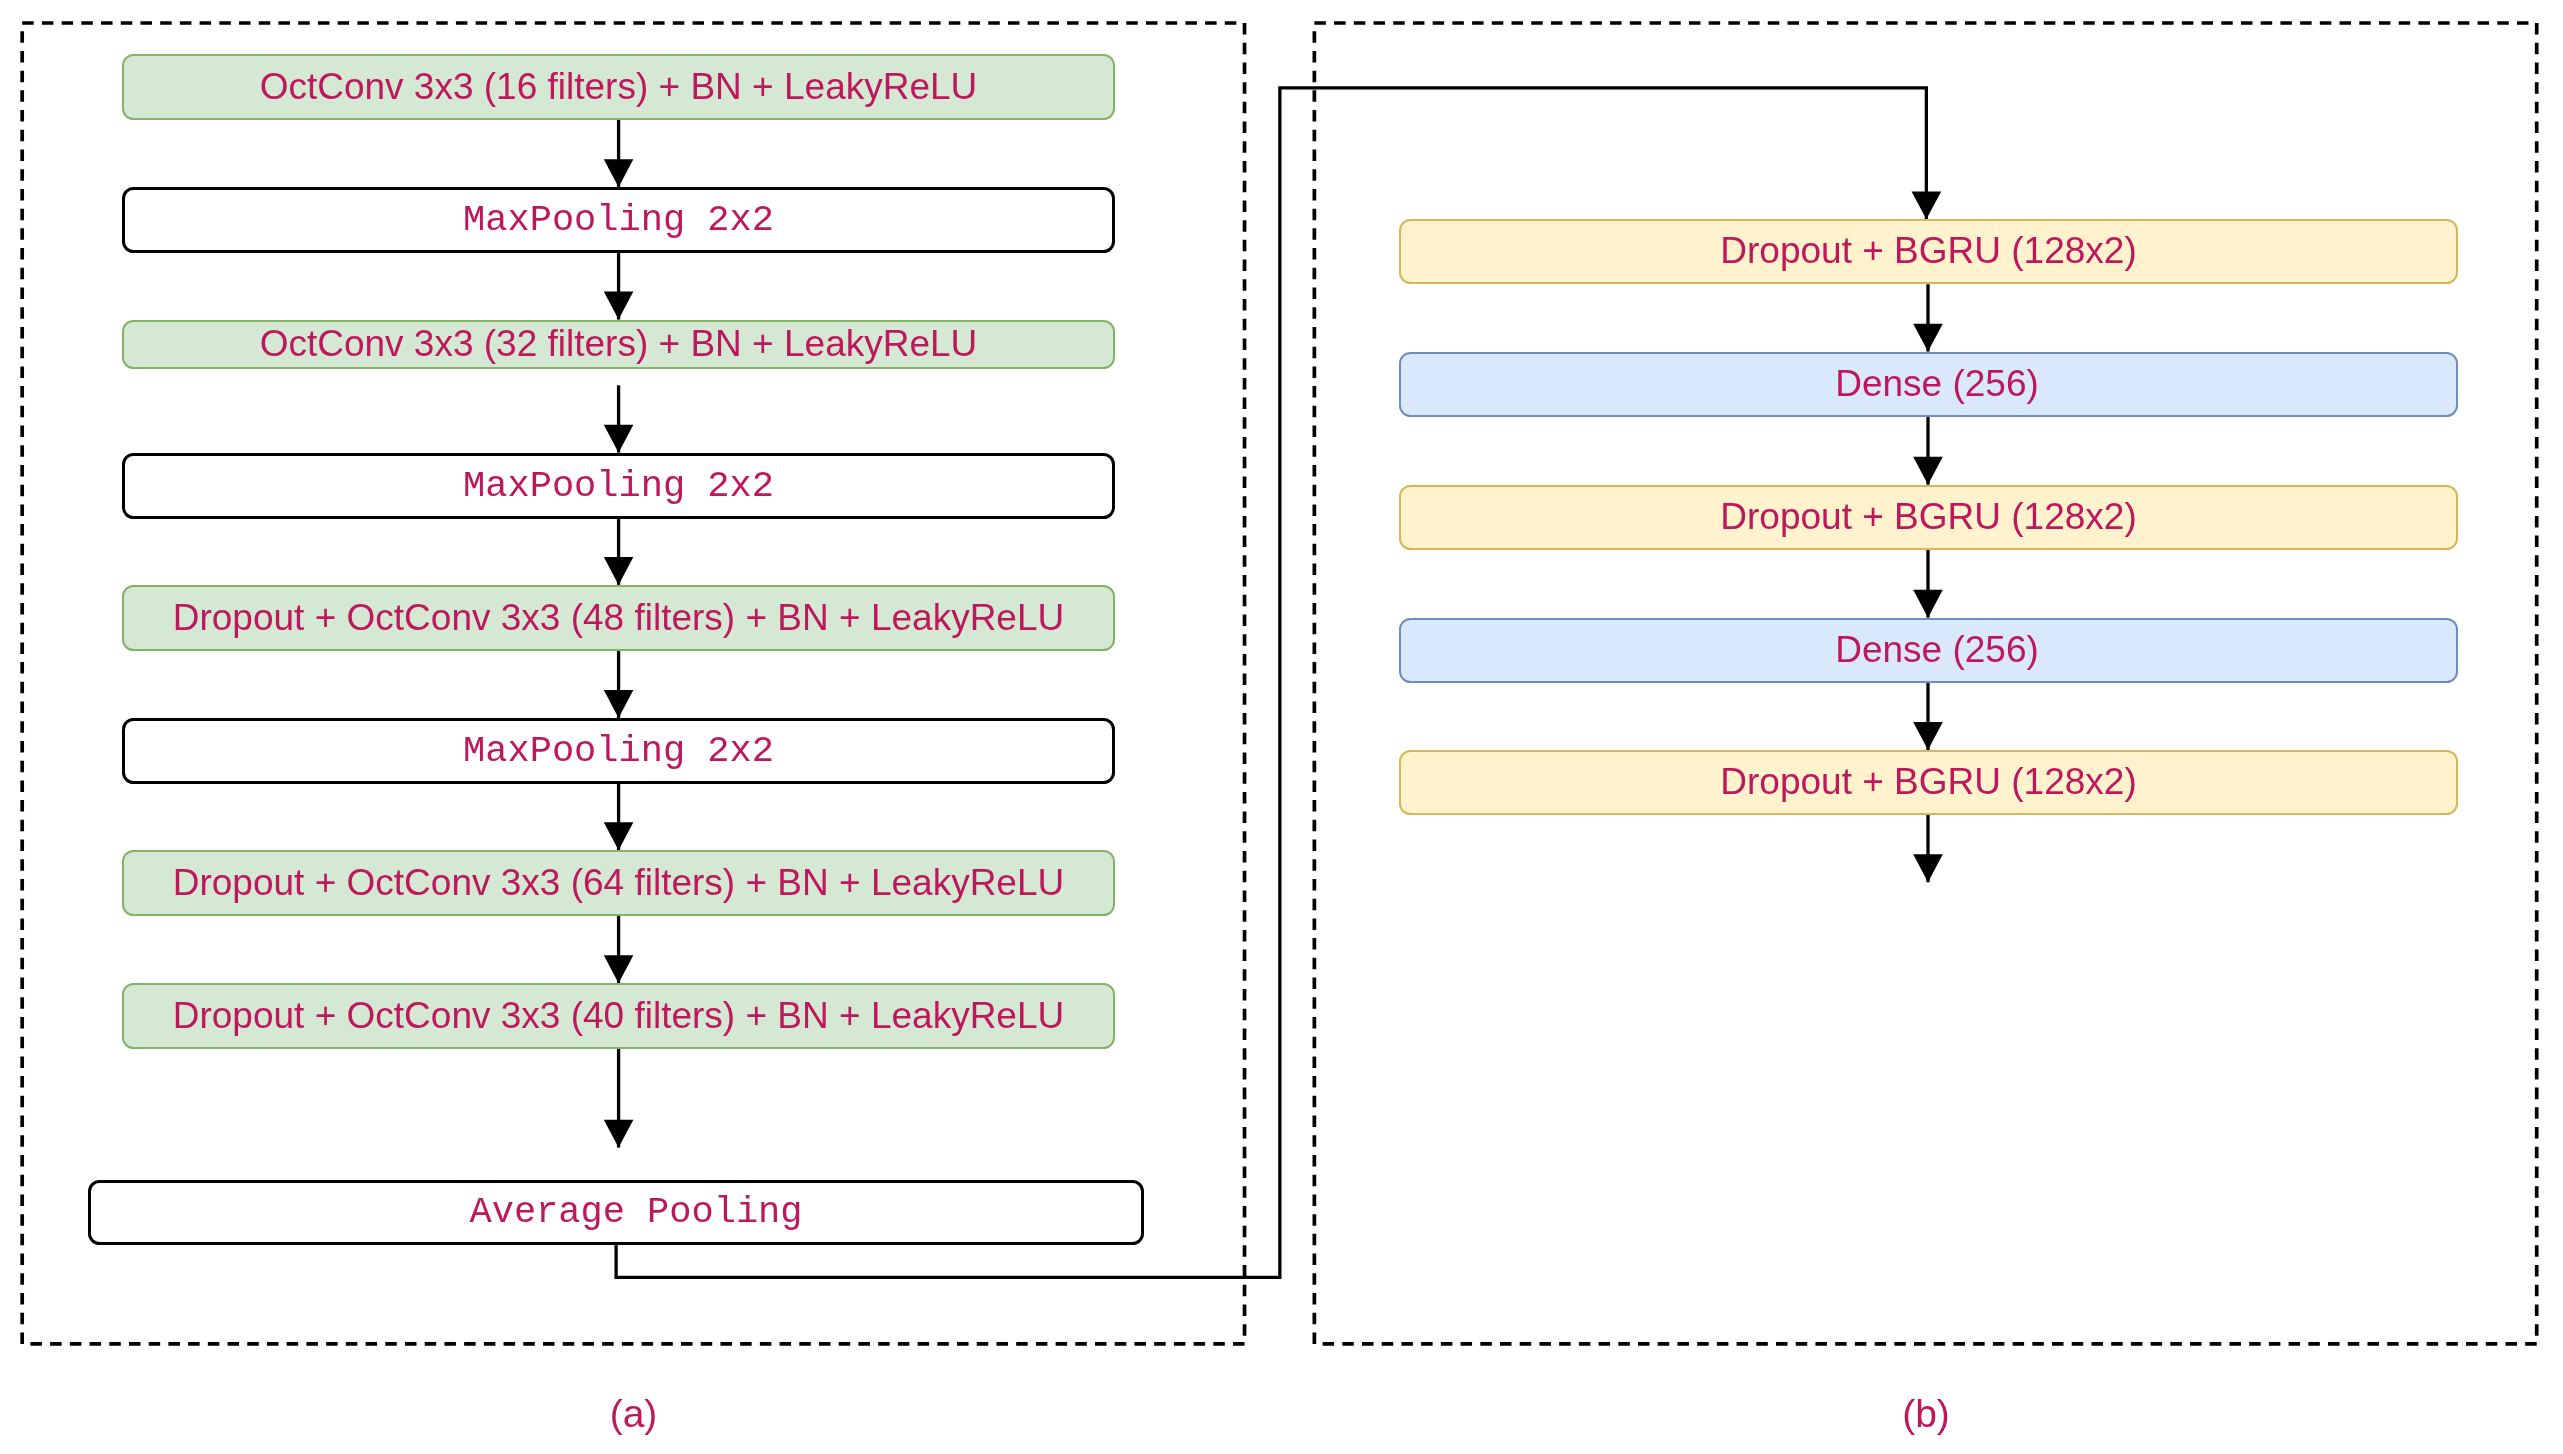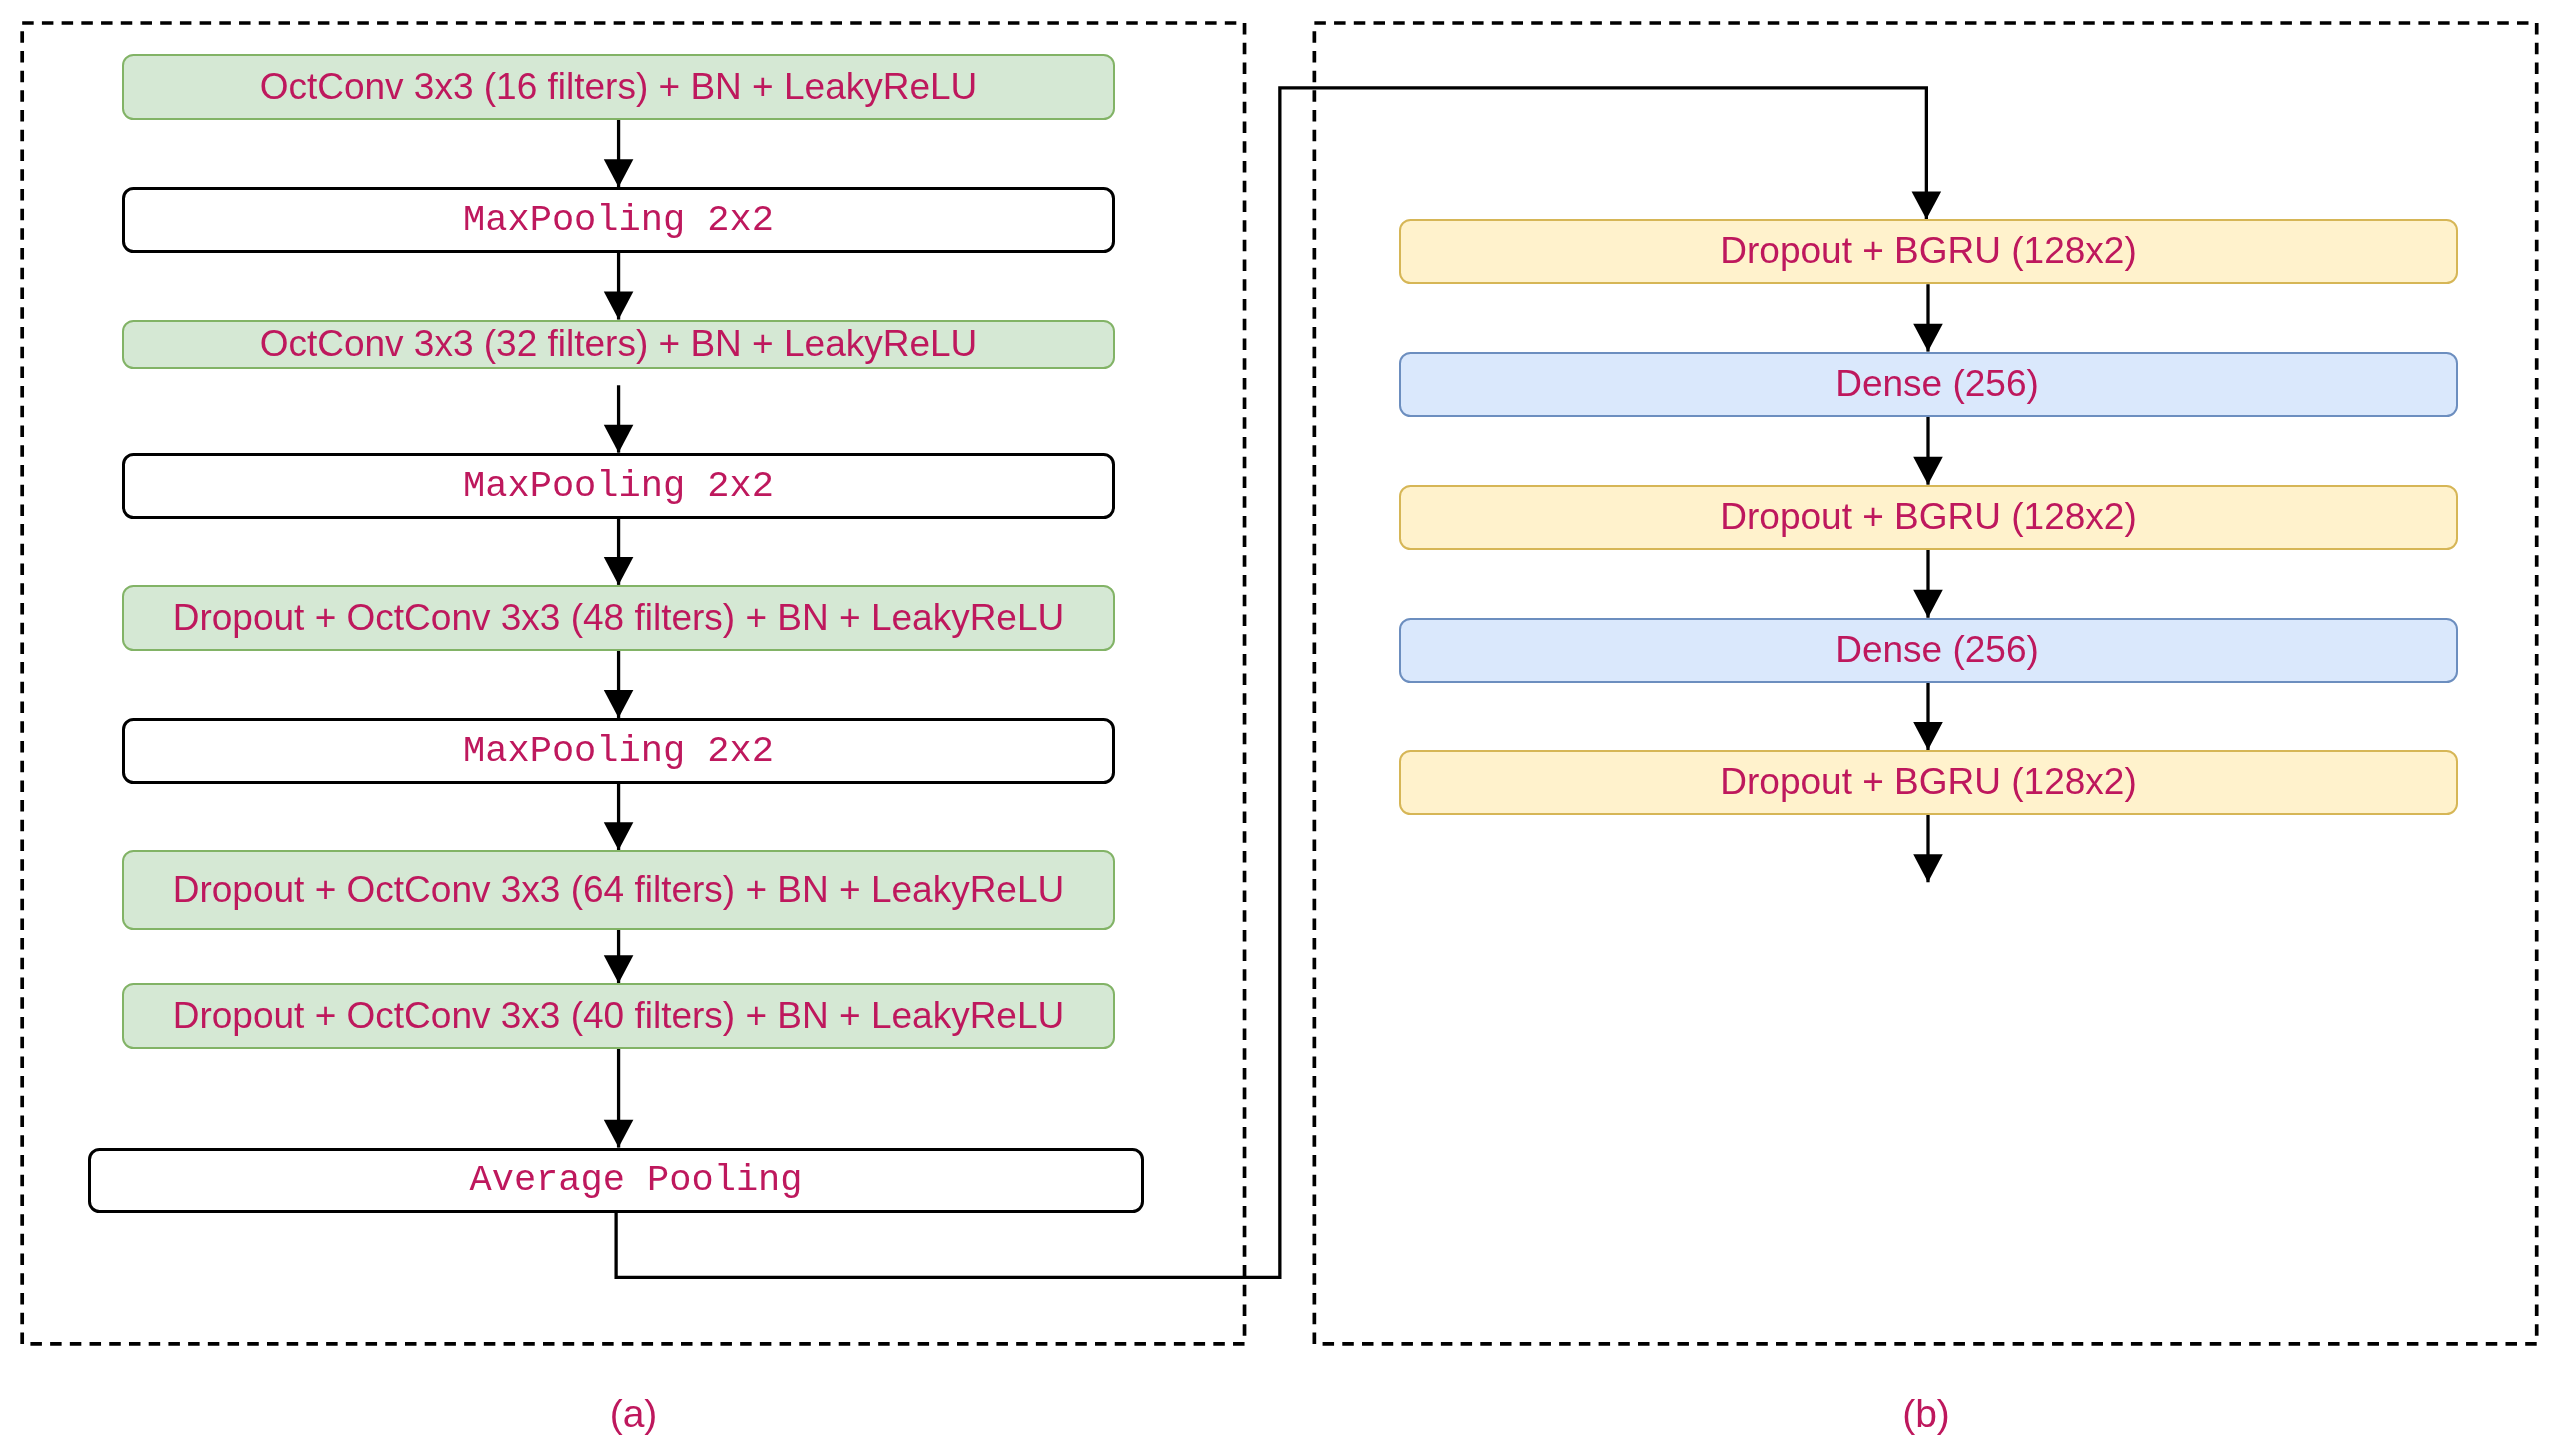--- a/index.html
+++ b/index.html
@@ -92,23 +92,23 @@
     <path d="M2347 831 V913" fill="none" stroke="#000000" stroke-width="4" marker-end="url(#arrowhead)"></path>
     <path d="M2347 992 V1074" fill="none" stroke="#000000" stroke-width="4" marker-end="url(#arrowhead)"></path>
   </svg>
 
   <div class="box octconv" style="left:122px; top:54px;   width:993px; height:66px;">OctConv 3x3 (16 filters) + BN + LeakyReLU</div>
   <div class="box maxpool" style="left:122px; top:187px;  width:993px; height:66px;">MaxPooling 2x2</div>
   <div class="box octconv" style="left:122px; top:320px;  width:993px; height:49px;">OctConv 3x3 (32 filters) + BN + LeakyReLU</div>
   <div class="box maxpool" style="left:122px; top:453px;  width:993px; height:66px;">MaxPooling 2x2</div>
   <div class="box octconv" style="left:122px; top:585px;  width:993px; height:66px;">Dropout + OctConv 3x3 (48 filters) + BN + LeakyReLU</div>
   <div class="box maxpool" style="left:122px; top:718px;  width:993px; height:66px;">MaxPooling 2x2</div>
-  <div class="box octconv" style="left:122px; top:850px; width:993px; height:80px;">Dropout + OctConv 3x3 (64 filters) + BN + LeakyReLU</div>
+  <div class="box octconv" style="left:122px; top:850px; width:993px; height:66px;">Dropout + OctConv 3x3 (64 filters) + BN + LeakyReLU</div>
   <div class="box octconv" style="left:122px; top:983px; width:993px; height:66px;">Dropout + OctConv 3x3 (40 filters) + BN + LeakyReLU</div>
-  <div class="box avgpool" style="left:88px; top:1148px; width:1056px; height:65px;padding-left:40px;">Average Pooling</div>
+  <div class="box avgpool" style="left:88px; top:1180px; width:1056px; height:65px;padding-left:40px;">Average Pooling</div>
 
   <div class="box bgru" style="left:1399px; top:219px;  width:1059px; height:65px;">Dropout + BGRU (128x2)</div>
   <div class="box dense" style="left:1399px; top:352px;  width:1059px; height:65px;">Dense (256)</div>
   <div class="box bgru" style="left:1399px; top:485px;  width:1059px; height:65px;">Dropout + BGRU (128x2)</div>
   <div class="box dense" style="left:1399px; top:618px;  width:1059px; height:65px;">Dense (256)</div>
   <div class="box bgru" style="left:1399px; top:750px;  width:1059px; height:65px;">Dropout + BGRU (128x2)</div>
 
   <div class="caption" style="left:20.5px;   top:1391px; width:1226px;">(a)</div>
   <div class="caption" style="left:1313px; top:1391px; width:1226px;">(b)</div>
 

